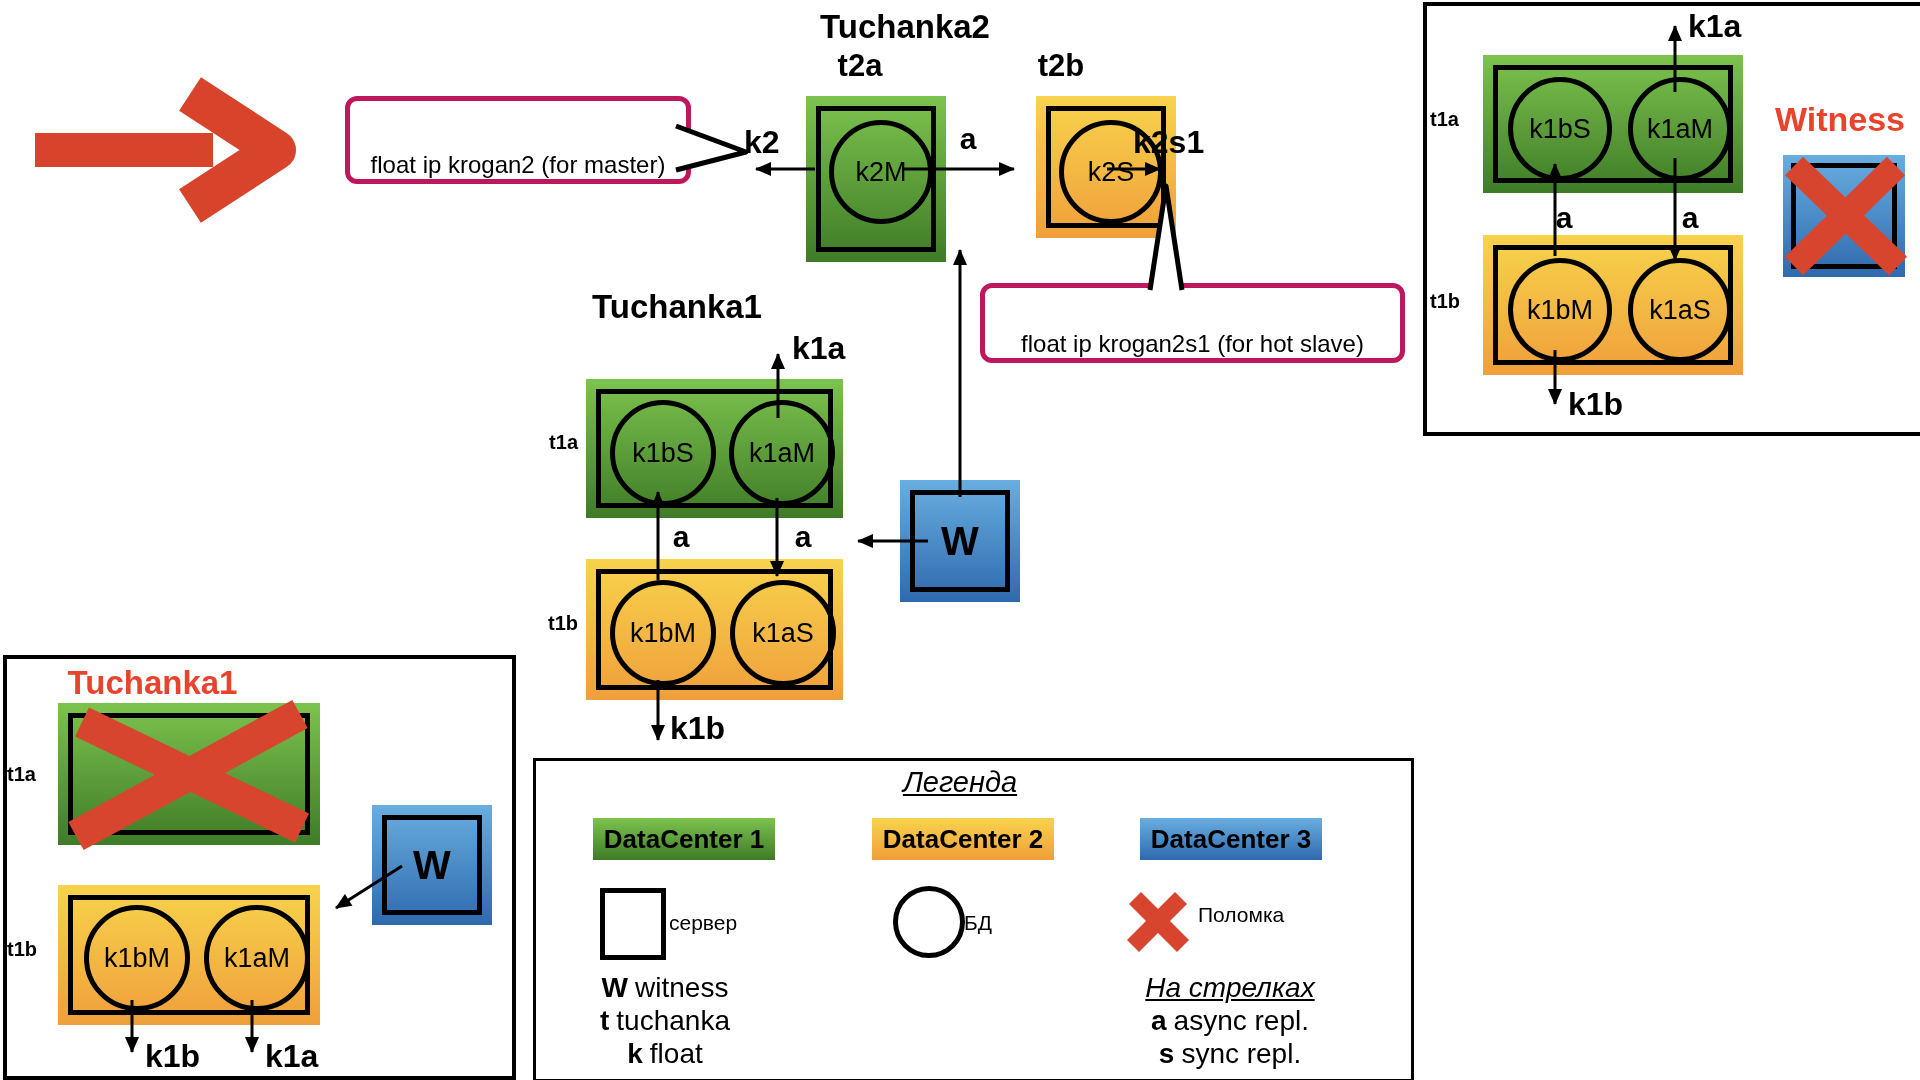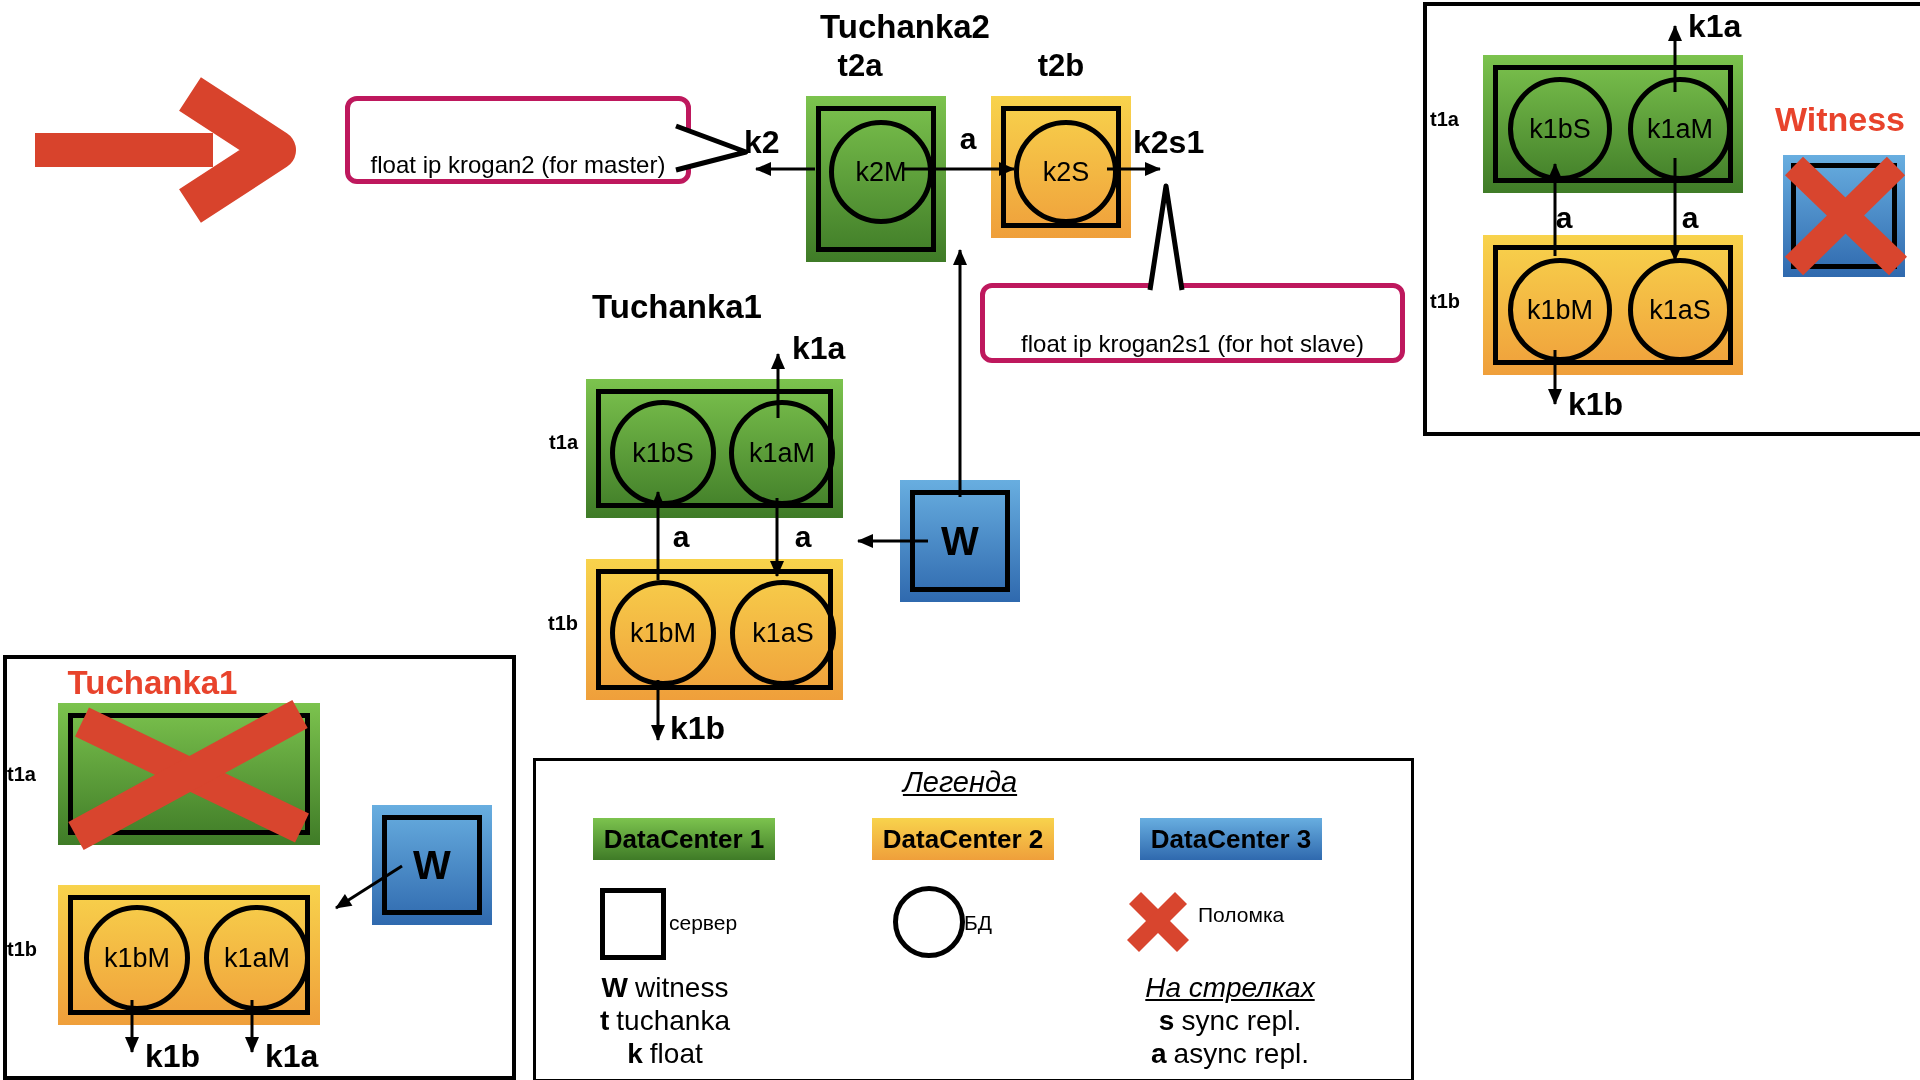--- a/index.html
+++ b/index.html
@@ -47,21 +47,21 @@
     <div class="ctitle" style="left:790px;top:48px;width:140px;font-size:31px;">t2a</div>
     <div class="ctitle" style="left:991px;top:48px;width:140px;font-size:31px;">t2b</div>
 
     <div class="dcbox dc1" style="left:790px;top:96px;width:140px;height:166px;margin-left:16px;">
       <div class="inner"></div>
       <div class="circle" style="left:23px;top:24px;width:94px;height:94px;">
         <span>k2M</span>
       </div>
     </div>
 
-    <div class="dcbox dc2" style="left:991px;top:96px;width:140px;height:142px;">
+    <div class="dcbox dc2" style="left:1036px;top:96px;width:140px;height:142px;">
       <div class="inner"></div>
       <div class="circle" style="left:23px;top:24px;width:94px;height:94px;">
         <span>k2S</span>
       </div>
     </div>
 
     <div class="iplabel" style="left:744px;top:124px;">k2</div>
     <div class="alabel" style="left:948px;top:122px;width:40px;">a</div>
     <div class="iplabel" style="left:1133px;top:124px;">k2s1</div>
 
@@ -199,22 +199,22 @@
 
     <div class="lg-col" style="left:19px;top:210px;width:220px;">
       <div><b>W</b><span>witness</span></div>
       <div><b>t</b><span>tuchanka</span></div>
       <div><b>k</b><span>float</span></div>
     </div>
 
 
     <div class="lg-col" style="left:549px;top:210px;width:290px;">
       <div class="lg-sub">На стрелках</div>
+      <div><b>a</b><span>async repl.</span></div>
       <div><b>s</b><span>sync repl.</span></div>
-      <div><b>a</b><span>async repl.</span></div>
     </div>
   </div>
 
   <svg class="overlay" viewBox="0 0 1920 1080">
     <defs>
       <marker id="ah" markerUnits="userSpaceOnUse" markerWidth="22" markerHeight="18" refX="16" refY="8" orient="auto">
         <path d="M1,1 L17,8 L1,15 Z" fill="#000"></path>
       </marker>
     </defs>
 

